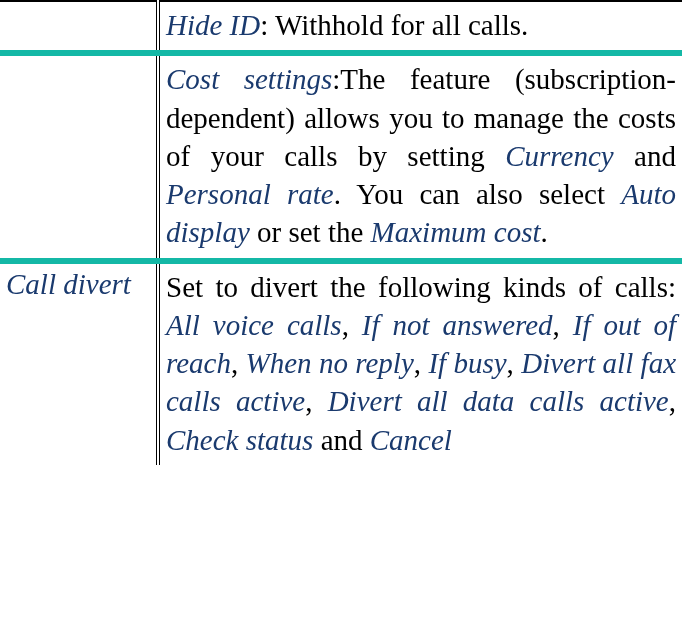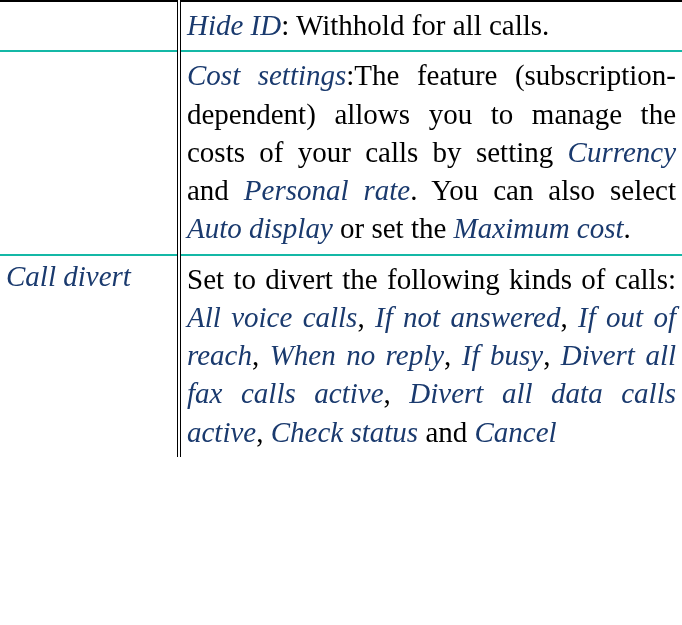--- a/index.html
+++ b/index.html
@@ -11,26 +11,26 @@
       color: #000;
       overflow: hidden;
     }
     table {
       border-collapse: collapse;
       width: 100%;
       table-layout: fixed;
     }
     td {
       border-top: 2px solid #000;
-      border-bottom: 2px solid #14b8a6;
+      border-bottom: 6px solid #14b8a6;
       padding: 4px 6px 6px 6px;
       vertical-align: top;
     }
     td.label {
-      width: 179px;
+      width: 158px;
       border-right: 4px double #000;
     }
     td.desc {
       text-align: justify;
       text-justify: inter-word;
       line-height: 1.32;
     }
     tr.last td {
       border-bottom: none;
     }

